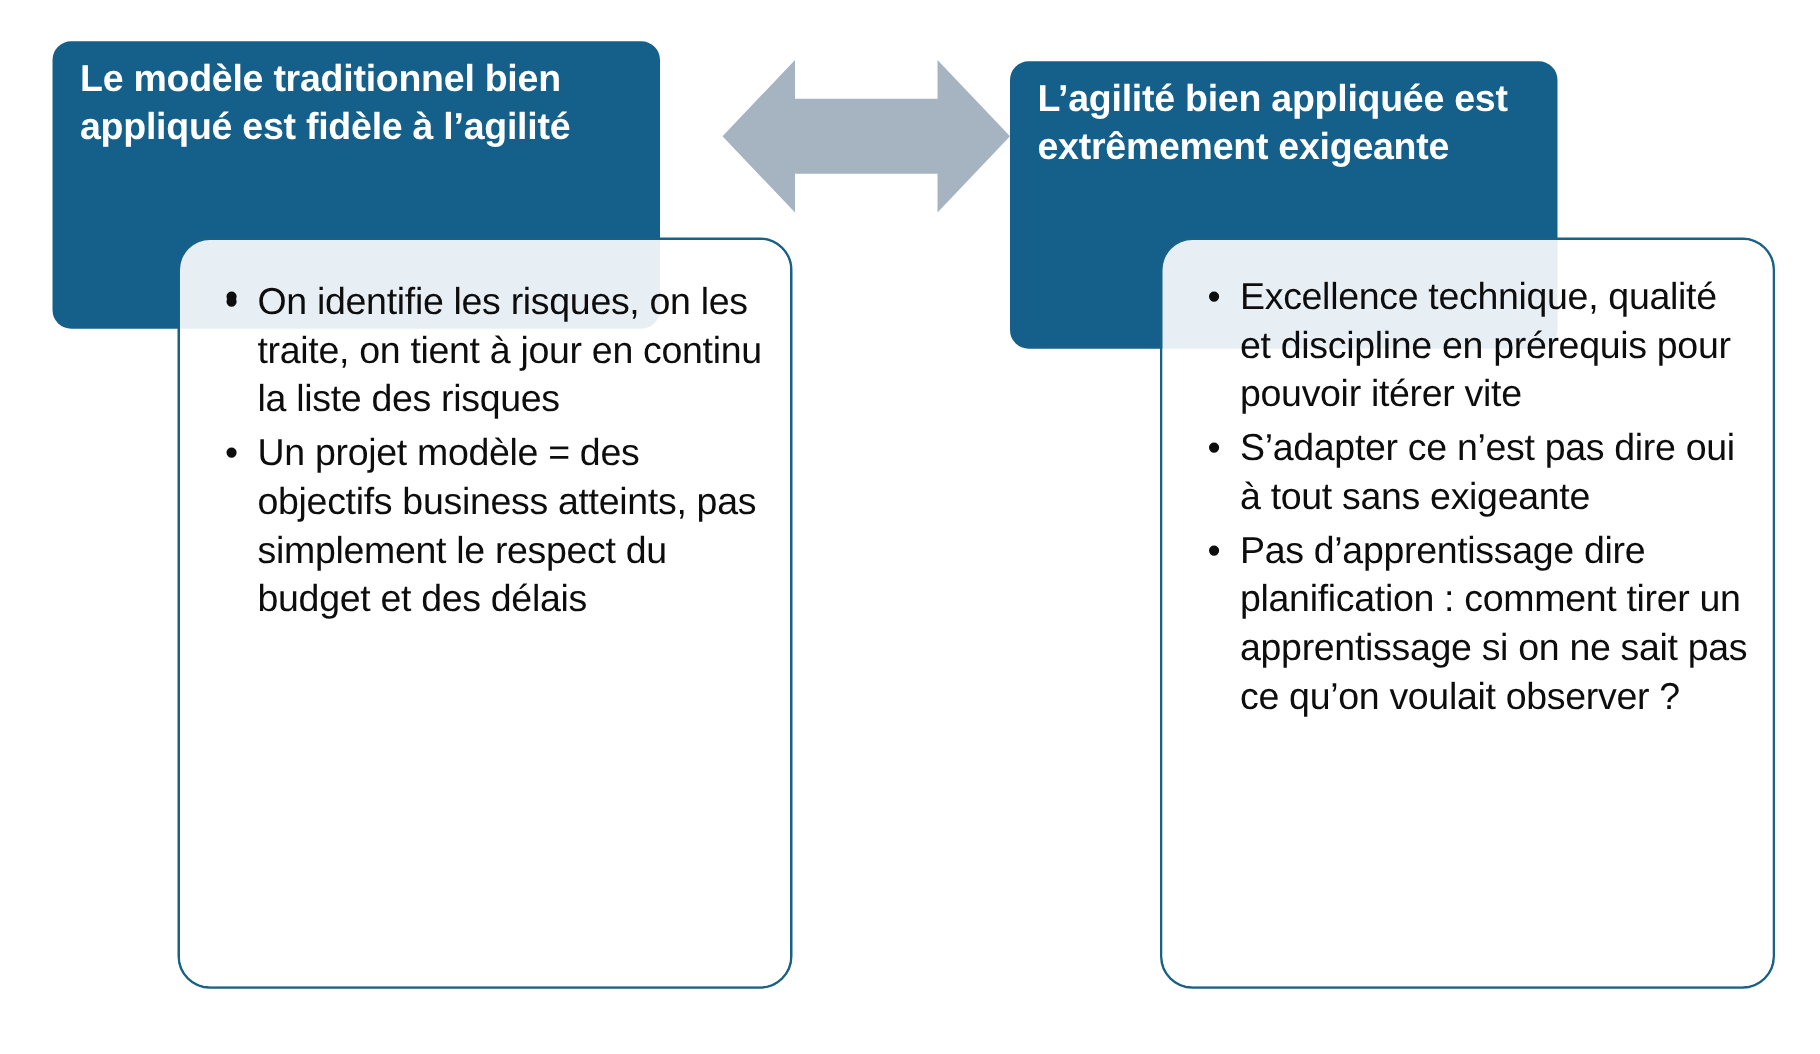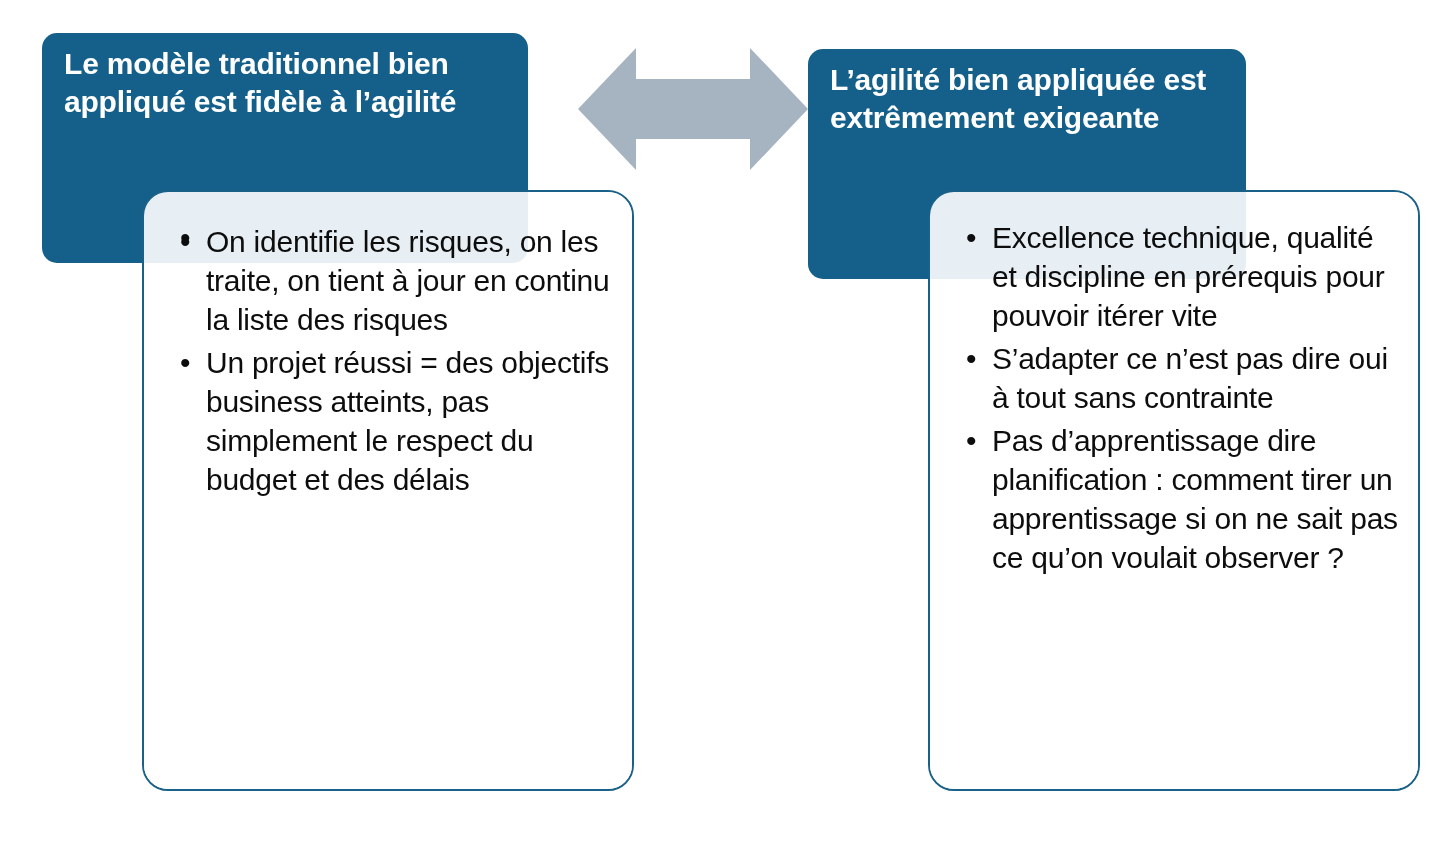--- a/index.html
+++ b/index.html
@@ -133,35 +133,35 @@
     <ul class="bullet-list">
       <li class="bullet-item">
         <span class="bullet-dot">•</span>
       </li>
       <li class="bullet-item">
         <span class="bullet-dot">•</span>
         <span>On identifie les risques, on les traite, on tient à jour en continu la liste des risques</span>
       </li>
       <li class="bullet-item">
         <span class="bullet-dot">•</span>
-        <span>Un projet réussi = des objectifs business atteints, pas simplement le respect du budget et des délais</span>
+        <span>Un projet modèle = des objectifs business atteints, pas simplement le respect du budget et des délais</span>
       </li>
     </ul>
   </div>
 
   <div class="bullet-card" id="card-right">
     <div class="card-fill"></div>
     <ul class="bullet-list">
       <li class="bullet-item">
         <span class="bullet-dot">•</span>
         <span>Excellence technique, qualité et discipline en prérequis pour pouvoir itérer vite</span>
       </li>
       <li class="bullet-item">
         <span class="bullet-dot">•</span>
-        <span>S’adapter ce n’est pas dire oui à tout sans contrainte</span>
+        <span>S’adapter ce n’est pas dire oui à tout sans exigeante</span>
       </li>
       <li class="bullet-item">
         <span class="bullet-dot">•</span>
         <span>Pas d’apprentissage dire planification : comment tirer un apprentissage si on ne sait pas ce qu’on voulait observer ?</span>
       </li>
     </ul>
   </div>
 
 </div>
 

